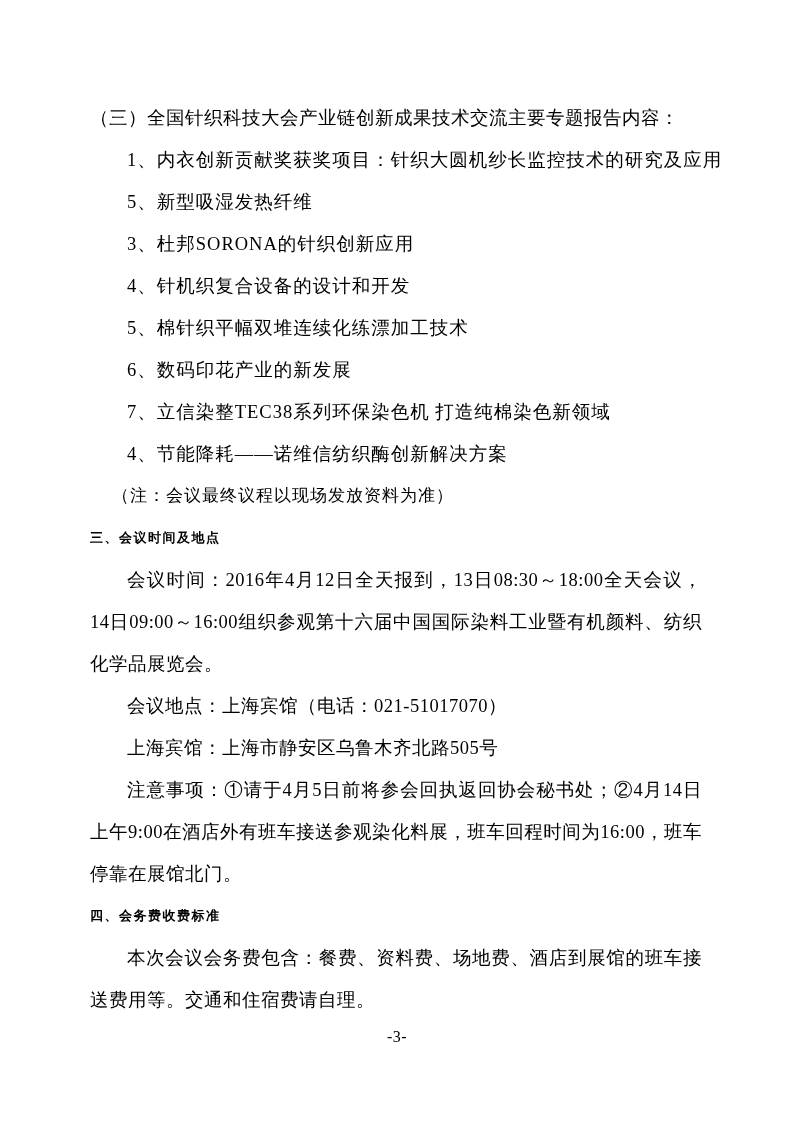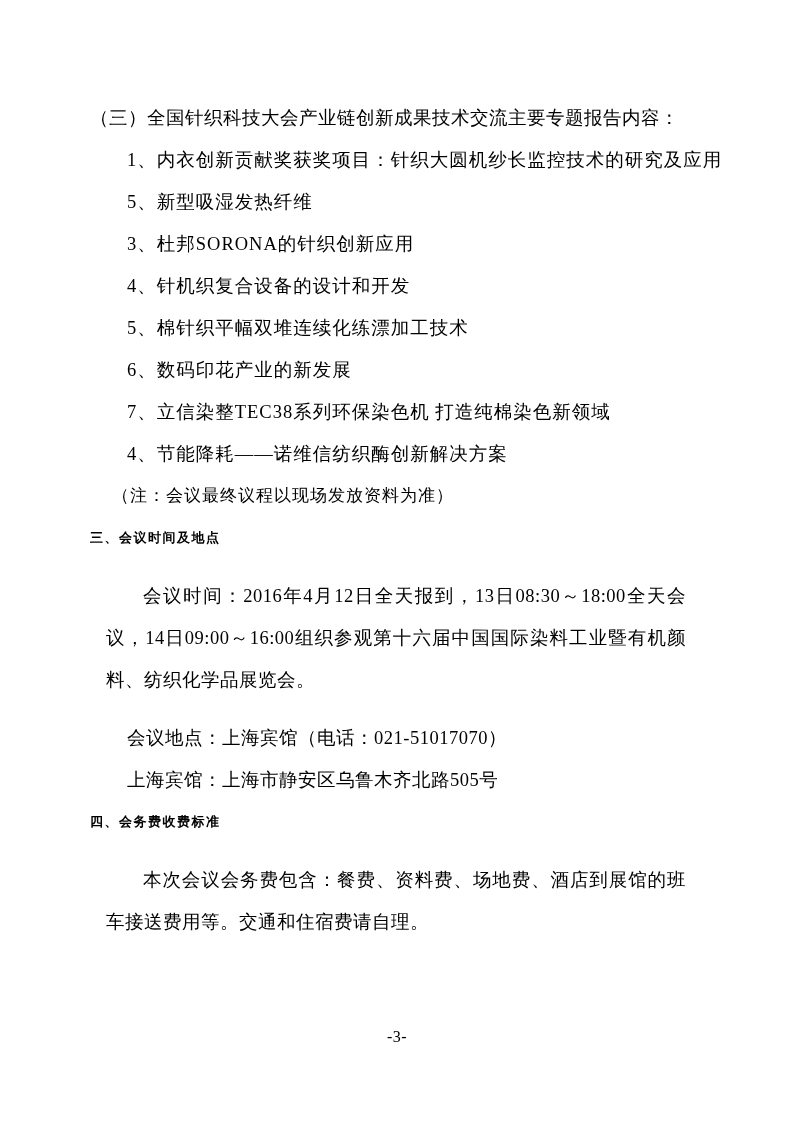--- a/index.html
+++ b/index.html
@@ -41,21 +41,21 @@
     font-weight: bold;
     font-size: 13px;
     line-height: 42px;
     letter-spacing: 1.5px;
   }
   .para {
     line-height: 42px;
     letter-spacing: 0.5px;
     text-align: justify;
     text-indent: 2em;
-    margin: 16px;
+    margin: 0;
   }
   .para-single {
     line-height: 42px;
     letter-spacing: 0.5px;
     text-indent: 2em;
     margin: 0;
     white-space: nowrap;
   }
   .page-number {
     position: absolute;
@@ -88,20 +88,21 @@
   <div class="note">（注：会议最终议程以现场发放资料为准）</div>
 
   <div class="heading">三、会议时间及地点</div>
 
   <p class="para">会议时间：2016年4月12日全天报到，13日08:30～18:00全天会议，14日09:00～16:00组织参观第十六届中国国际染料工业暨有机颜料、纺织化学品展览会。</p>
 
   <p class="para-single">会议地点：上海宾馆（电话：021-51017070）</p>
 
   <p class="para-single">上海宾馆：上海市静安区乌鲁木齐北路505号</p>
 
+  <p class="para">注意事项：①请于4月5日前将参会回执返回协会秘书处；②4月14日上午9:00在酒店外有班车接送参观染化料展，班车回程时间为16:00，班车停靠在展馆北门。</p>
 
   <div class="heading">四、会务费收费标准</div>
 
   <p class="para">本次会议会务费包含：餐费、资料费、场地费、酒店到展馆的班车接送费用等。交通和住宿费请自理。</p>
 
   <div class="page-number">-3-</div>
 
 </div>
 
 </body></html>

